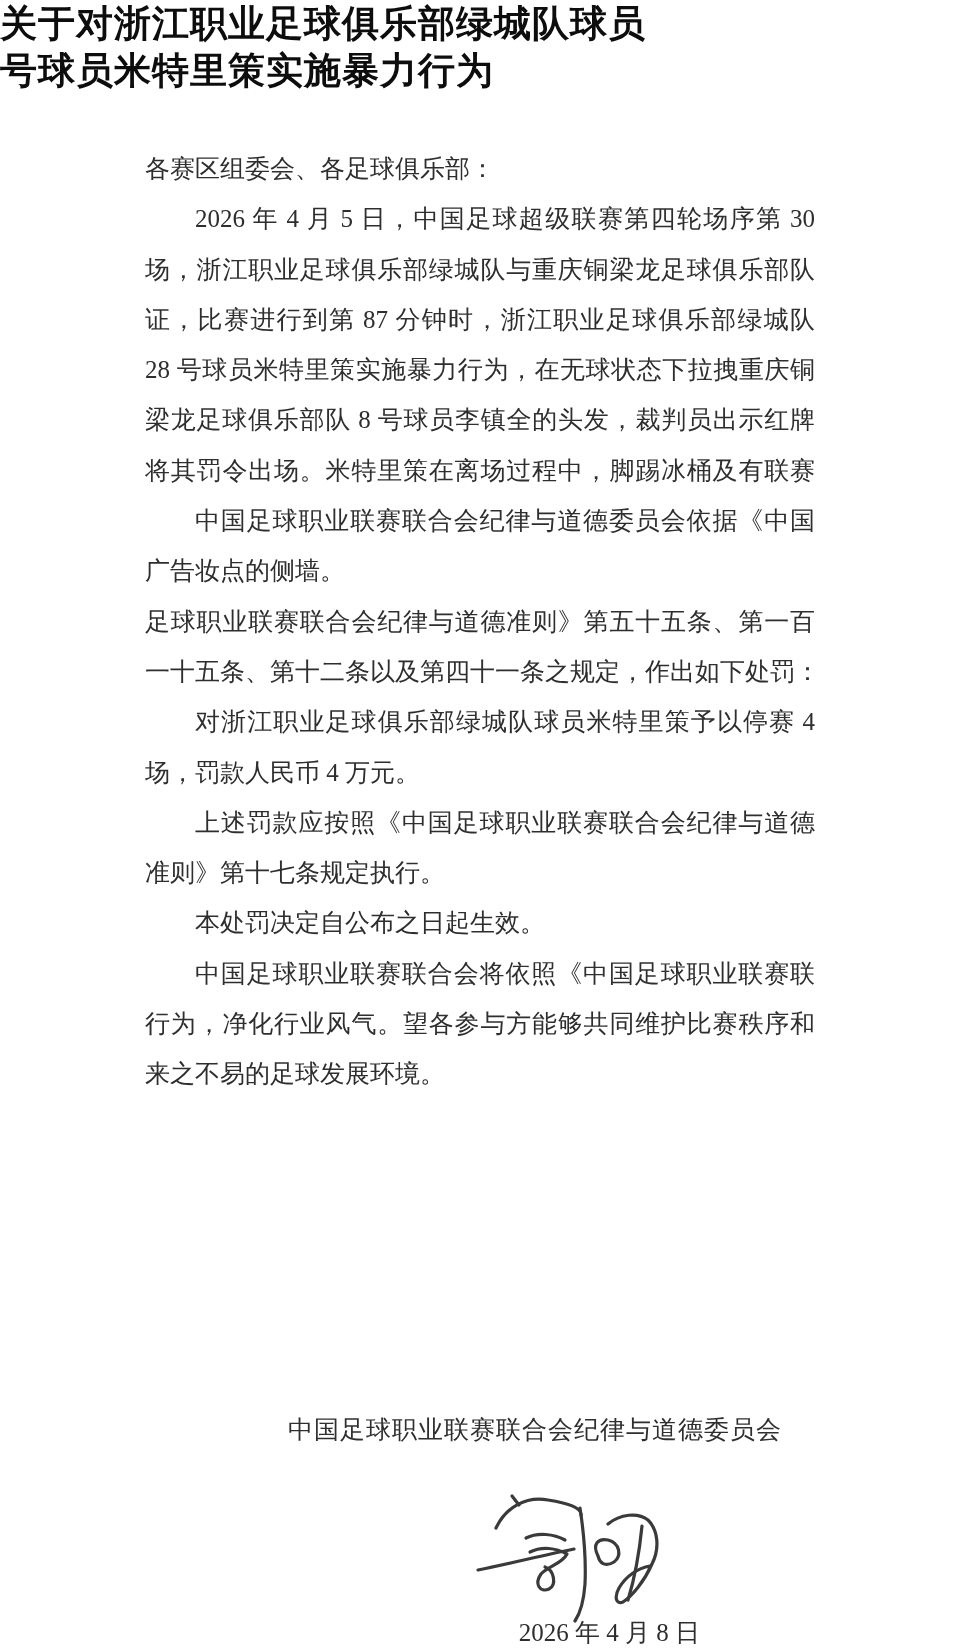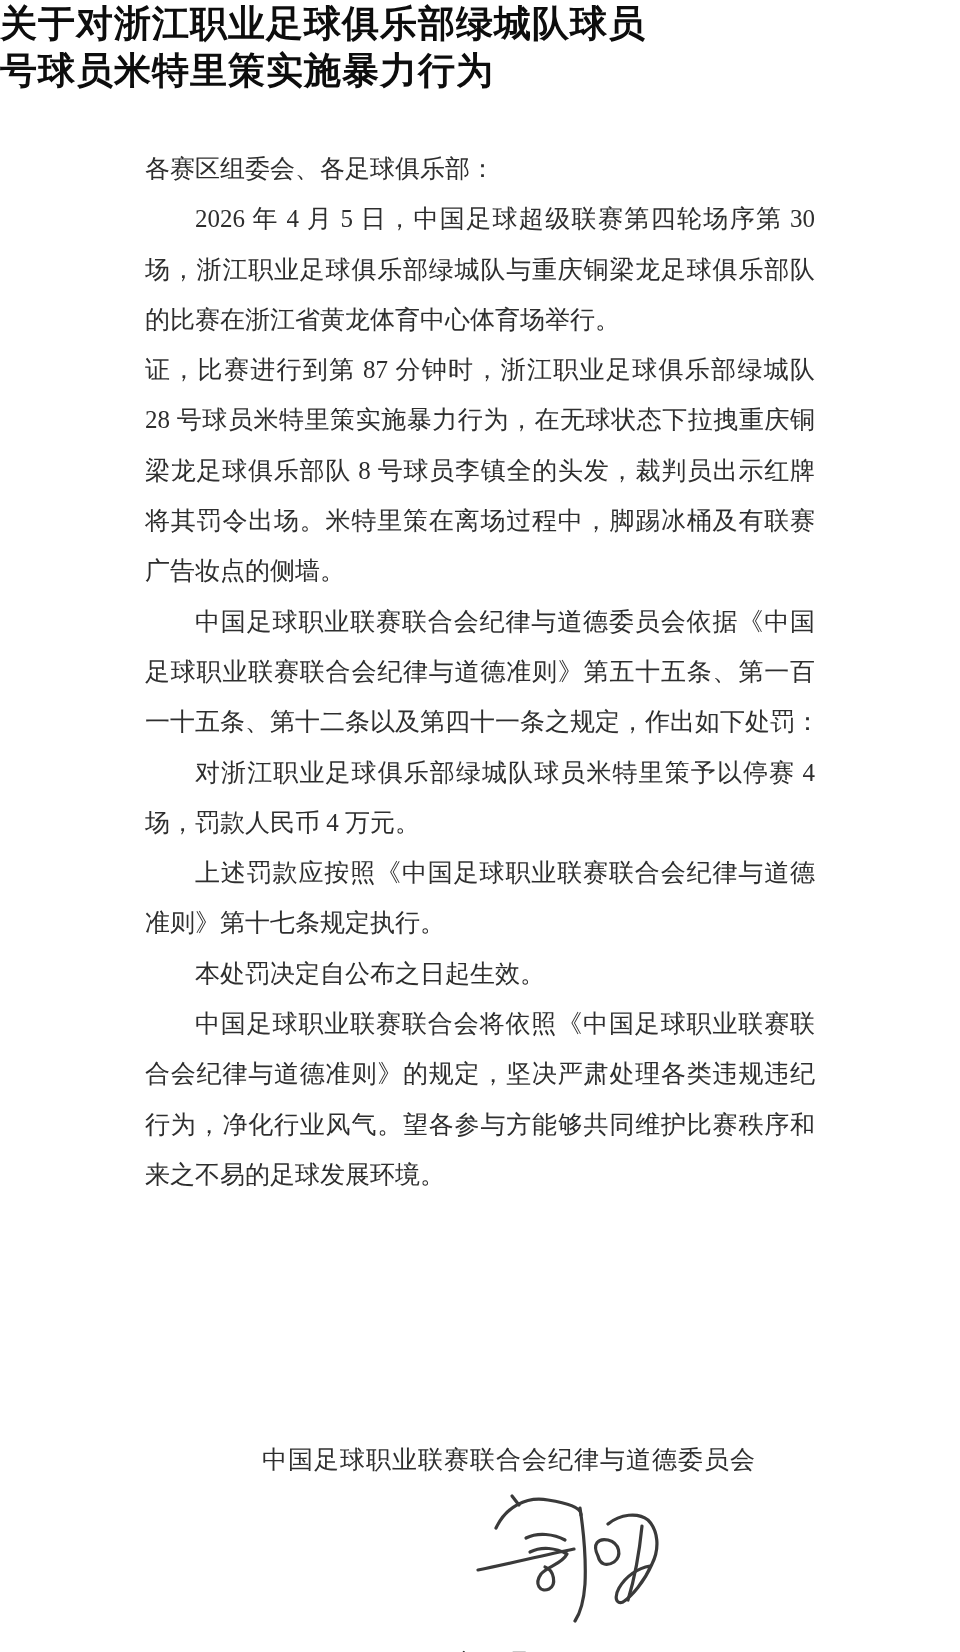--- a/index.html
+++ b/index.html
@@ -40,25 +40,24 @@
   }
   #body .line.noj {
     text-align: right;
     text-align-last: left;
   }
   #body .line.first {
     text-indent: 50px;
   }
   .signoff-line {
     position: absolute;
-    text-align: left;
+    text-align: right;
     font-size: 25px;
     color: #2e2e2e;
     white-space: nowrap;
-    margin-top: 30px;
   }
   #org    { top: 1413px; left: 262px; width: 520px; letter-spacing: 1px; }
   #signer { top: 1464px; left: 394px; width: 300px; letter-spacing: 2px; }
   #date   { top: 1616px; left: 400px; width: 300px; }
   #sig-wrap {
     position: absolute;
     top: 1492px;
     left: 468px;
     width: 200px;
     height: 132px;
@@ -72,36 +71,34 @@
 
   <div id="title">
       <div>关于对浙江职业足球俱乐部绿城队球员</div>
       <div>号球员米特里策实施暴力行为</div>
     </div>
 
   <div id="body">
       <div class="line noj">各赛区组委会、各足球俱乐部：</div>
       <div class="line first">2026 年 4 月 5 日，中国足球超级联赛第四轮场序第 30</div>
       <div class="line">场，浙江职业足球俱乐部绿城队与重庆铜梁龙足球俱乐部队</div>
-      <div class="line noj">的比赛在浙江省黄龙体育中心体育场举行。</div>
       <div class="line">证，比赛进行到第 87 分钟时，浙江职业足球俱乐部绿城队</div>
       <div class="line">28 号球员米特里策实施暴力行为，在无球状态下拉拽重庆铜</div>
       <div class="line">梁龙足球俱乐部队 8 号球员李镇全的头发，裁判员出示红牌</div>
       <div class="line">将其罚令出场。米特里策在离场过程中，脚踢冰桶及有联赛</div>
+      <div class="line first">中国足球职业联赛联合会纪律与道德委员会依据《中国</div>
       <div class="line noj">广告妆点的侧墙。</div>
-      <div class="line first">中国足球职业联赛联合会纪律与道德委员会依据《中国</div>
       <div class="line">足球职业联赛联合会纪律与道德准则》第五十五条、第一百</div>
       <div class="line noj">一十五条、第十二条以及第四十一条之规定，作出如下处罚：</div>
       <div class="line first">对浙江职业足球俱乐部绿城队球员米特里策予以停赛 4</div>
       <div class="line noj">场，罚款人民币 4 万元。</div>
       <div class="line first">上述罚款应按照《中国足球职业联赛联合会纪律与道德</div>
       <div class="line noj">准则》第十七条规定执行。</div>
       <div class="line noj first">本处罚决定自公布之日起生效。</div>
       <div class="line first">中国足球职业联赛联合会将依照《中国足球职业联赛联</div>
-      <div class="line">合会纪律与道德准则》的规定，坚决严肃处理各类违规违纪</div>
       <div class="line">行为，净化行业风气。望各参与方能够共同维护比赛秩序和</div>
       <div class="line noj">来之不易的足球发展环境。</div>
     </div>
 
   <div id="org" class="signoff-line">中国足球职业联赛联合会纪律与道德委员会</div>
 
 
   <div id="sig-wrap">
     <svg width="200" height="132" viewBox="0 0 200 132" xmlns="http://www.w3.org/2000/svg" fill="none" stroke="#3a3a3a" stroke-width="3.2" stroke-linecap="round" stroke-linejoin="round">
       <path d="M44,4 l7,9"></path>

